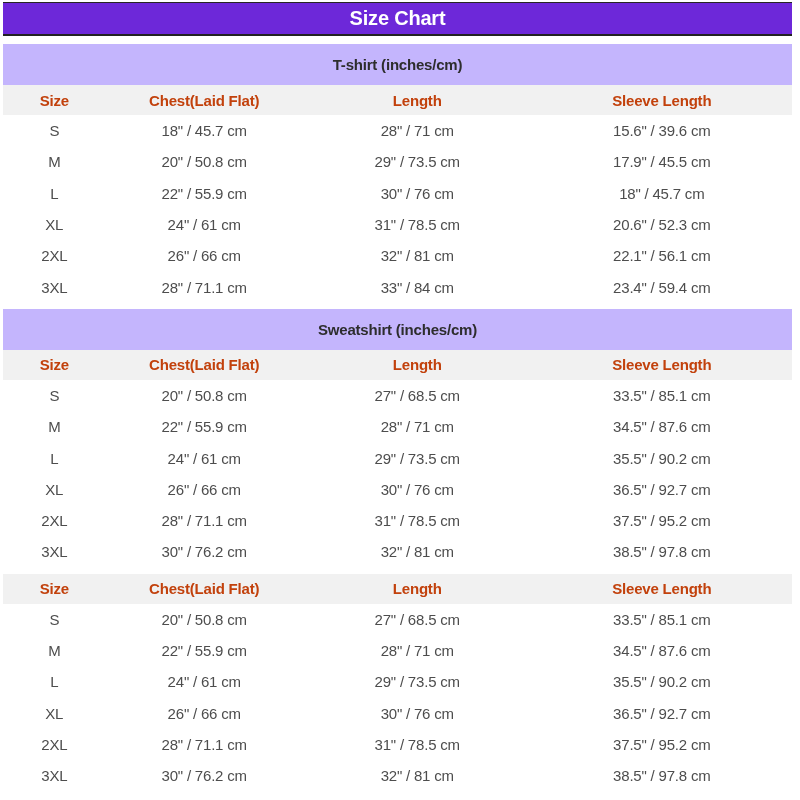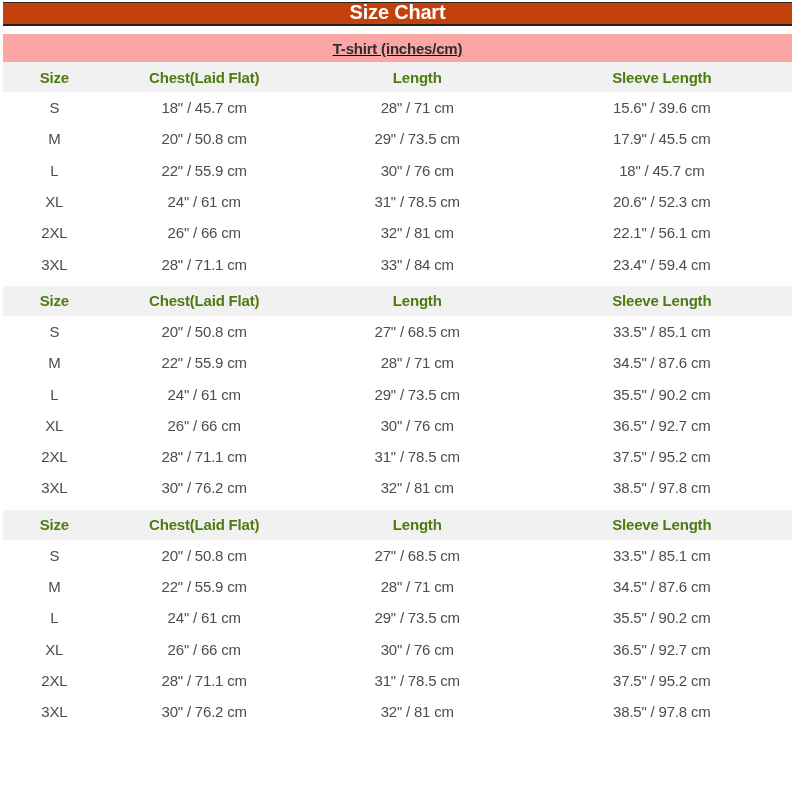--- a/index.html
+++ b/index.html
@@ -8,43 +8,42 @@
     background: #ffffff;
     font-family: "Liberation Sans", "DejaVu Sans", sans-serif;
   }
   main {
     width: 800px;
     height: 800px;
     padding: 2px 8px 0 3px;
     overflow: hidden;
   }
   .title-bar {
-    height: 24px;
-    background: #c2410c;
+    height: 34px;
+    background: #6d28d9;
     border-top: 1px solid #262626;
     border-bottom: 2px solid #222222;
     display: flex;
-    align-items: flex-end;
+    align-items: center;
     justify-content: center;
     margin-bottom: 8px;
   }
   .title-bar h1 {
     color: #ffffff;
     font-size: 20px;
     font-weight: bold;
     letter-spacing: -0.2px;
   }
   .section { margin-bottom: 6px; }
   .section-band {
-    height: 28px;
-    background: #fca5a5;
+    height: 41px;
+    background: #c4b5fd;
     display: flex;
     align-items: center;
     justify-content: center;
-    text-decoration: underline;
   }
   .section-band span {
     font-size: 15px;
     font-weight: bold;
     color: #2d2d2d;
     letter-spacing: -0.2px;
   }
   table {
     width: 100%;
     border-collapse: collapse;
@@ -54,21 +53,21 @@
   col.c-chest  { width: 25%; }
   col.c-length { width: 29%; }
   col.c-sleeve { width: 33%; }
   thead tr {
     height: 30px;
     background: #f1f1f1;
   }
   th {
     font-size: 15px;
     font-weight: bold;
-    color: #4d7c0f;
+    color: #c2410c;
     text-align: center;
     letter-spacing: -0.2px;
     margin-left: 46px;
   }
   tbody tr { height: 31.3px; background: #ffffff; }
   td {
     font-size: 15px;
     color: #4d4d4d;
     text-align: center;
     letter-spacing: -0.2px;
@@ -136,20 +135,23 @@
               <td>3XL</td>
               <td>28" / 71.1 cm</td>
               <td>33" / 84 cm</td>
               <td>23.4" / 59.4 cm</td>
             </tr>
           </tbody>
     </table>
   </section>
 
   <section class="section">
+    <div class="section-band">
+      <span>Sweatshirt (inches/cm)</span>
+    </div>
     <table>
       <colgroup>
         <col class="c-size">
             <col class="c-chest">
             <col class="c-length">
             <col class="c-sleeve">
       </colgroup>
       <thead>
         <tr>
               <th>Size</th>

